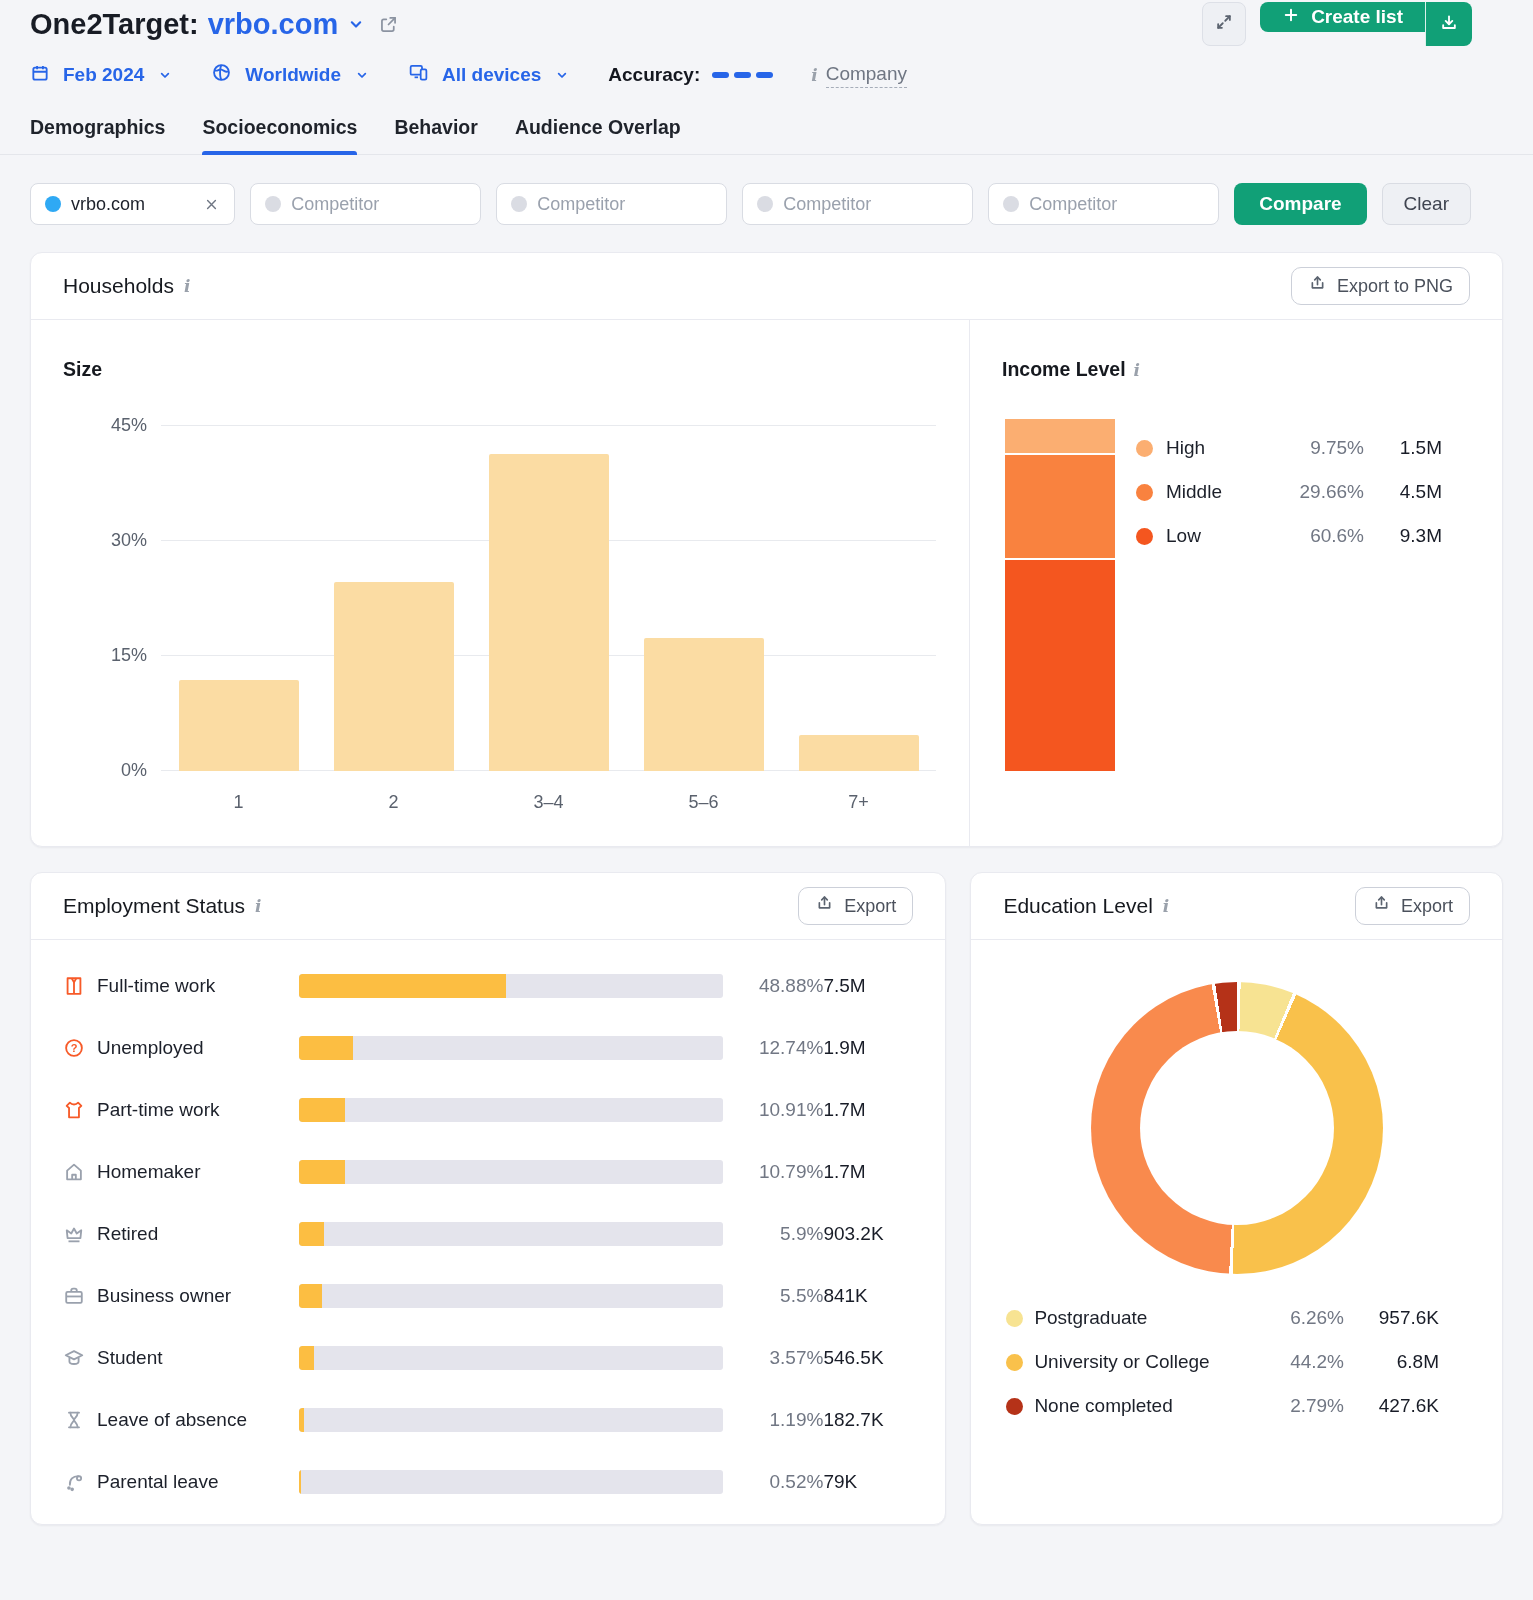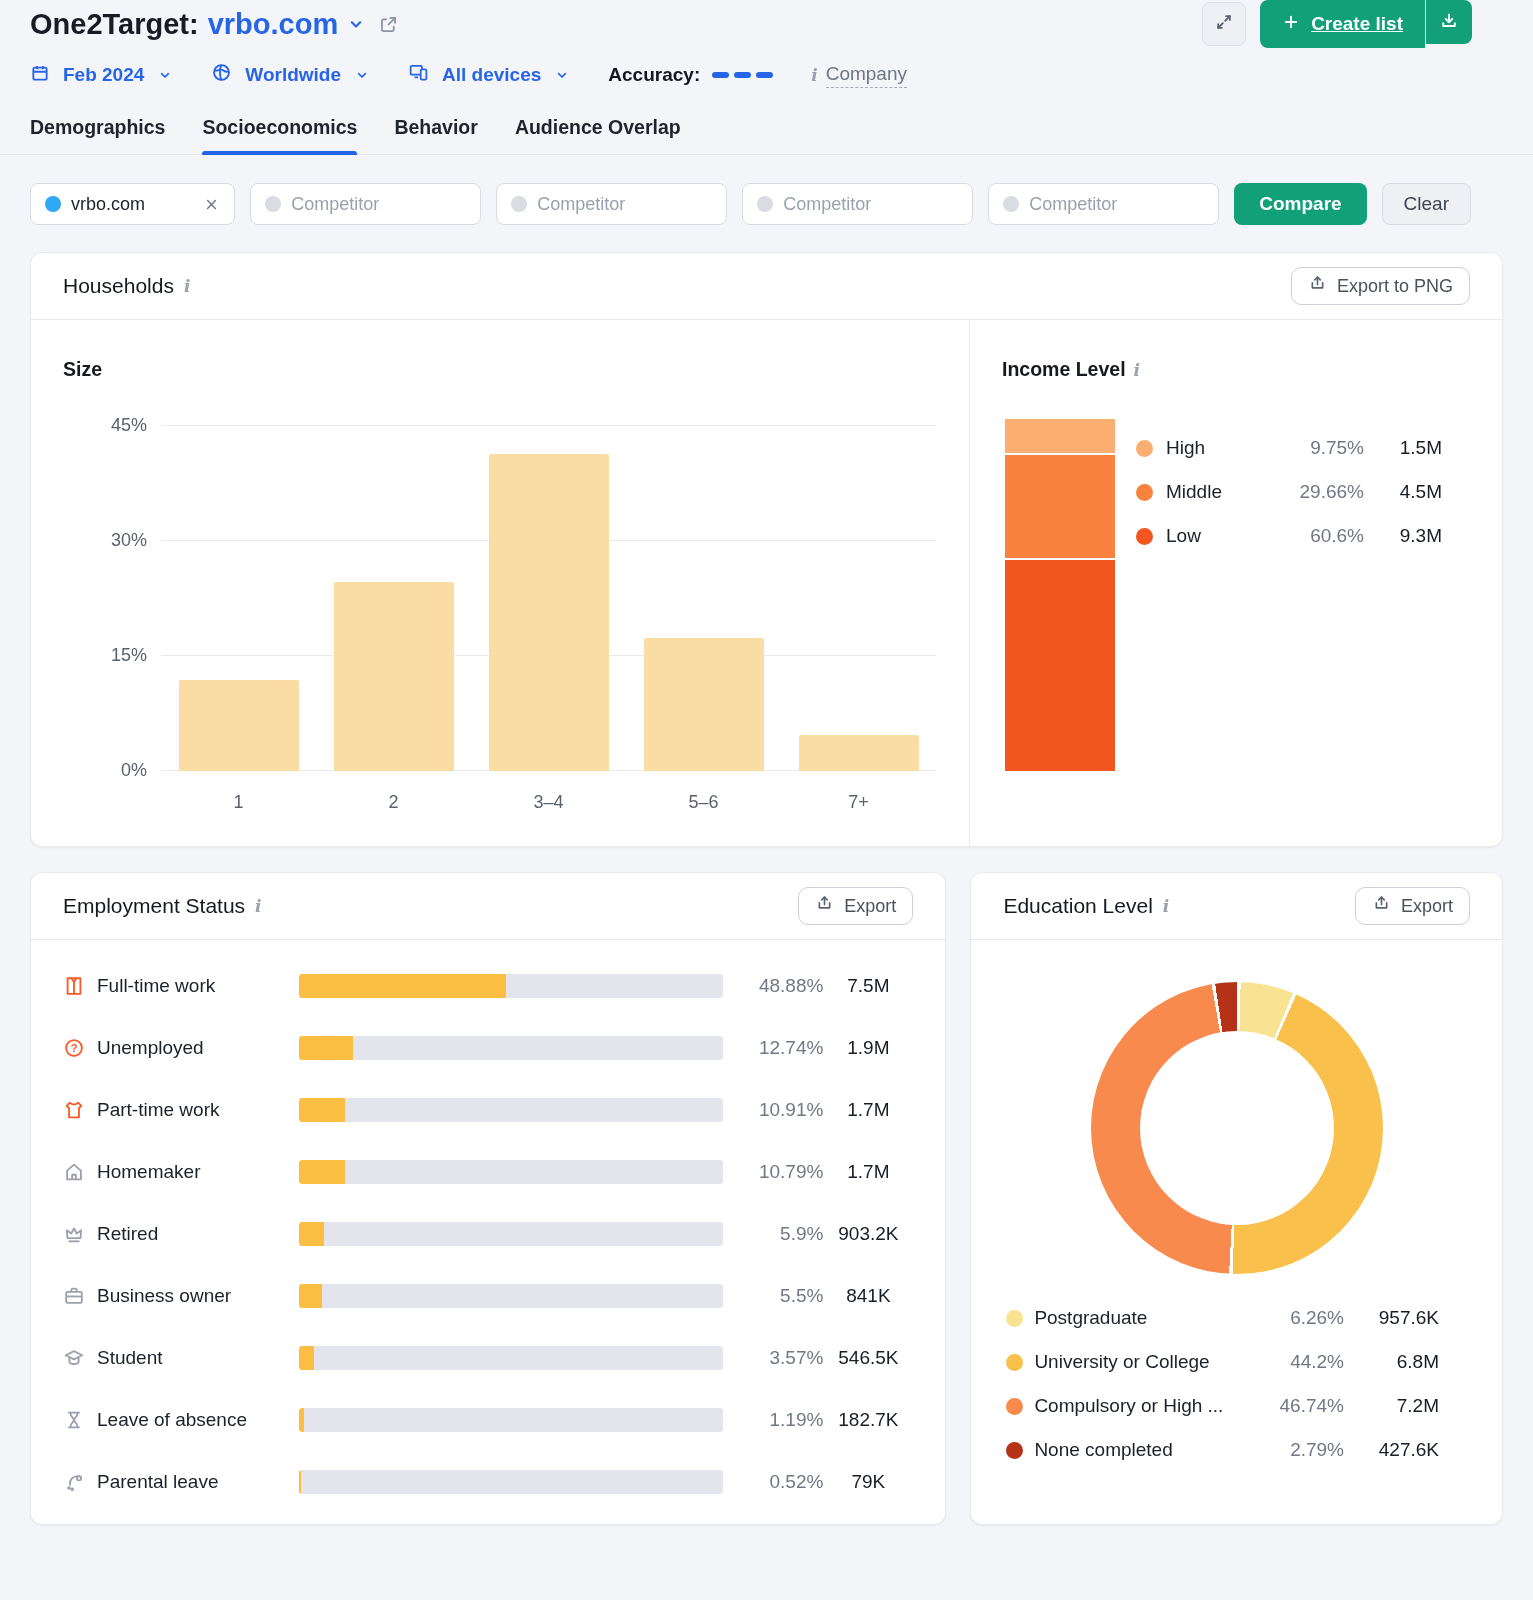--- a/index.html
+++ b/index.html
@@ -13,21 +13,21 @@
 
   
   .hdr-row1 { display:flex; align-items:center; padding-top:0; height:48px; }
   .page-title { font-size:29px; font-weight:bold; color:#181c25; display:flex; align-items:center; }
   .page-title .domain { color:#2765e8; margin-left:9px; }
   .title-chevron { margin-left:8px; display:flex; cursor:pointer; }
   .ext-link { margin-left:12px; display:flex; cursor:pointer; }
   .hdr-right { margin-left:auto; margin-right:31px; display:flex; align-items:center; gap:14px; }
   .expand-btn { width:44px; height:44px; background:#eef0f4; border:1px solid #dde0e7; border-radius:8px; display:flex; align-items:center; justify-content:center; cursor:pointer; }
   .green-group { display:flex; }
-  .create-btn { height:48px; background:#11a077; color:#fff; border:none; border-radius:8px 0 0 8px; padding:0 22px; font-size:19px; font-weight:bold; display:flex; align-items:center; gap:11px; cursor:pointer; font-family:inherit;text-decoration:underline; }
+  .create-btn { height:30px; background:#11a077; color:#fff; border:none; border-radius:8px 0 0 8px; padding:0 22px; font-size:19px; font-weight:bold; display:flex; align-items:center; gap:11px; cursor:pointer; font-family:inherit; }
   .dl-btn { width:47px; height:44px; background:#11a077; border:none; border-left:1px solid rgba(255,255,255,.85); border-radius:0 8px 8px 0; display:flex; align-items:center; justify-content:center; cursor:pointer; }
 
   .hdr-row2 { display:flex; align-items:center; gap:38px; margin-top:10px; height:34px; font-size:19px; }
   .filter { display:flex; align-items:center; gap:13px; color:#2765e8; font-weight:600; cursor:pointer;text-align:right; }
   .accuracy { display:flex; align-items:center; gap:12px; color:#14171f; font-weight:600; cursor:default; }
   .dashes { display:flex; gap:5px; }
   .dash { width:17px; height:6px; border-radius:3px; background:#2765e8; }
   .company { display:flex; align-items:center; gap:8px; color:#6f7683; cursor:pointer; }
   .company .lbl { border-bottom:1px dashed #a6adb9; padding-bottom:2px; }
   .info-i { font-family:"DejaVu Serif", serif; font-style:italic; font-weight:bold; color:#9aa1ab; font-size:17px; }
@@ -79,21 +79,21 @@
 
   .cards-row { display:flex; gap:24px; margin-top:25px; }
   .emp-card { width:917px; }
   .emp-body { padding:26px 32px 0; }
   .emp-row { display:grid; grid-template-columns:34px 202px 1fr 100px 90px; align-items:center; height:40px; margin-bottom:22px; }
   .emp-icon { display:flex; align-items:center; }
   .emp-label { font-size:19px; color:#1c202a; }
   .bar-track { height:24px; border-radius:3px; position:relative; overflow:hidden; cursor:pointer; }
   .bar-fill { position:absolute; left:0; top:0; bottom:0; border-radius:3px 0 0 3px; }
   .emp-pct { font-size:19px; color:#717784; text-align:right; }
-  .emp-count { font-size:19px; color:#181c27; font-weight:500; text-align:center; }
+  .emp-count { font-size:19px; color:#181c27; font-weight:500; text-align:left; }
 
   .edu-card { width:533px; position:relative; }
   .donut { width:292px; height:292px; border-radius:50%; margin:42px auto 0; position:relative; cursor:pointer; }
   .donut-hole { position:absolute; inset:49px; background:#fff; border-radius:50%; }
   .edu-legend { margin:22px 63px 0 35px; }
 </style>
 </head>
 <body>
 
 <div class="container">
@@ -483,26 +483,20 @@
             <span class="l-pct">6.26%</span>
             <span class="l-count">957.6K</span>
           </div>
           <div class="legend-row" style="grid-template-columns: 28px 1fr 100px 95px;">
             <span class="dot16" style="background: rgb(249, 193, 75);"></span>
             <span class="l-label">University or College</span>
             <span class="l-pct">44.2%</span>
             <span class="l-count">6.8M</span>
           </div>
           <div class="legend-row" style="grid-template-columns: 28px 1fr 100px 95px;">
-            <span class="dot16" style="background: rgb(249, 138, 77);"></span>
-            <span class="l-label">Compulsory or High ...</span>
-            <span class="l-pct">46.74%</span>
-            <span class="l-count">7.2M</span>
-          </div>
-          <div class="legend-row" style="grid-template-columns: 28px 1fr 100px 95px;">
             <span class="dot16" style="background: rgb(181, 50, 24);"></span>
             <span class="l-label">None completed</span>
             <span class="l-pct">2.79%</span>
             <span class="l-count">427.6K</span>
           </div>
         </div>
     </div>
   </div>
 
 </div>

